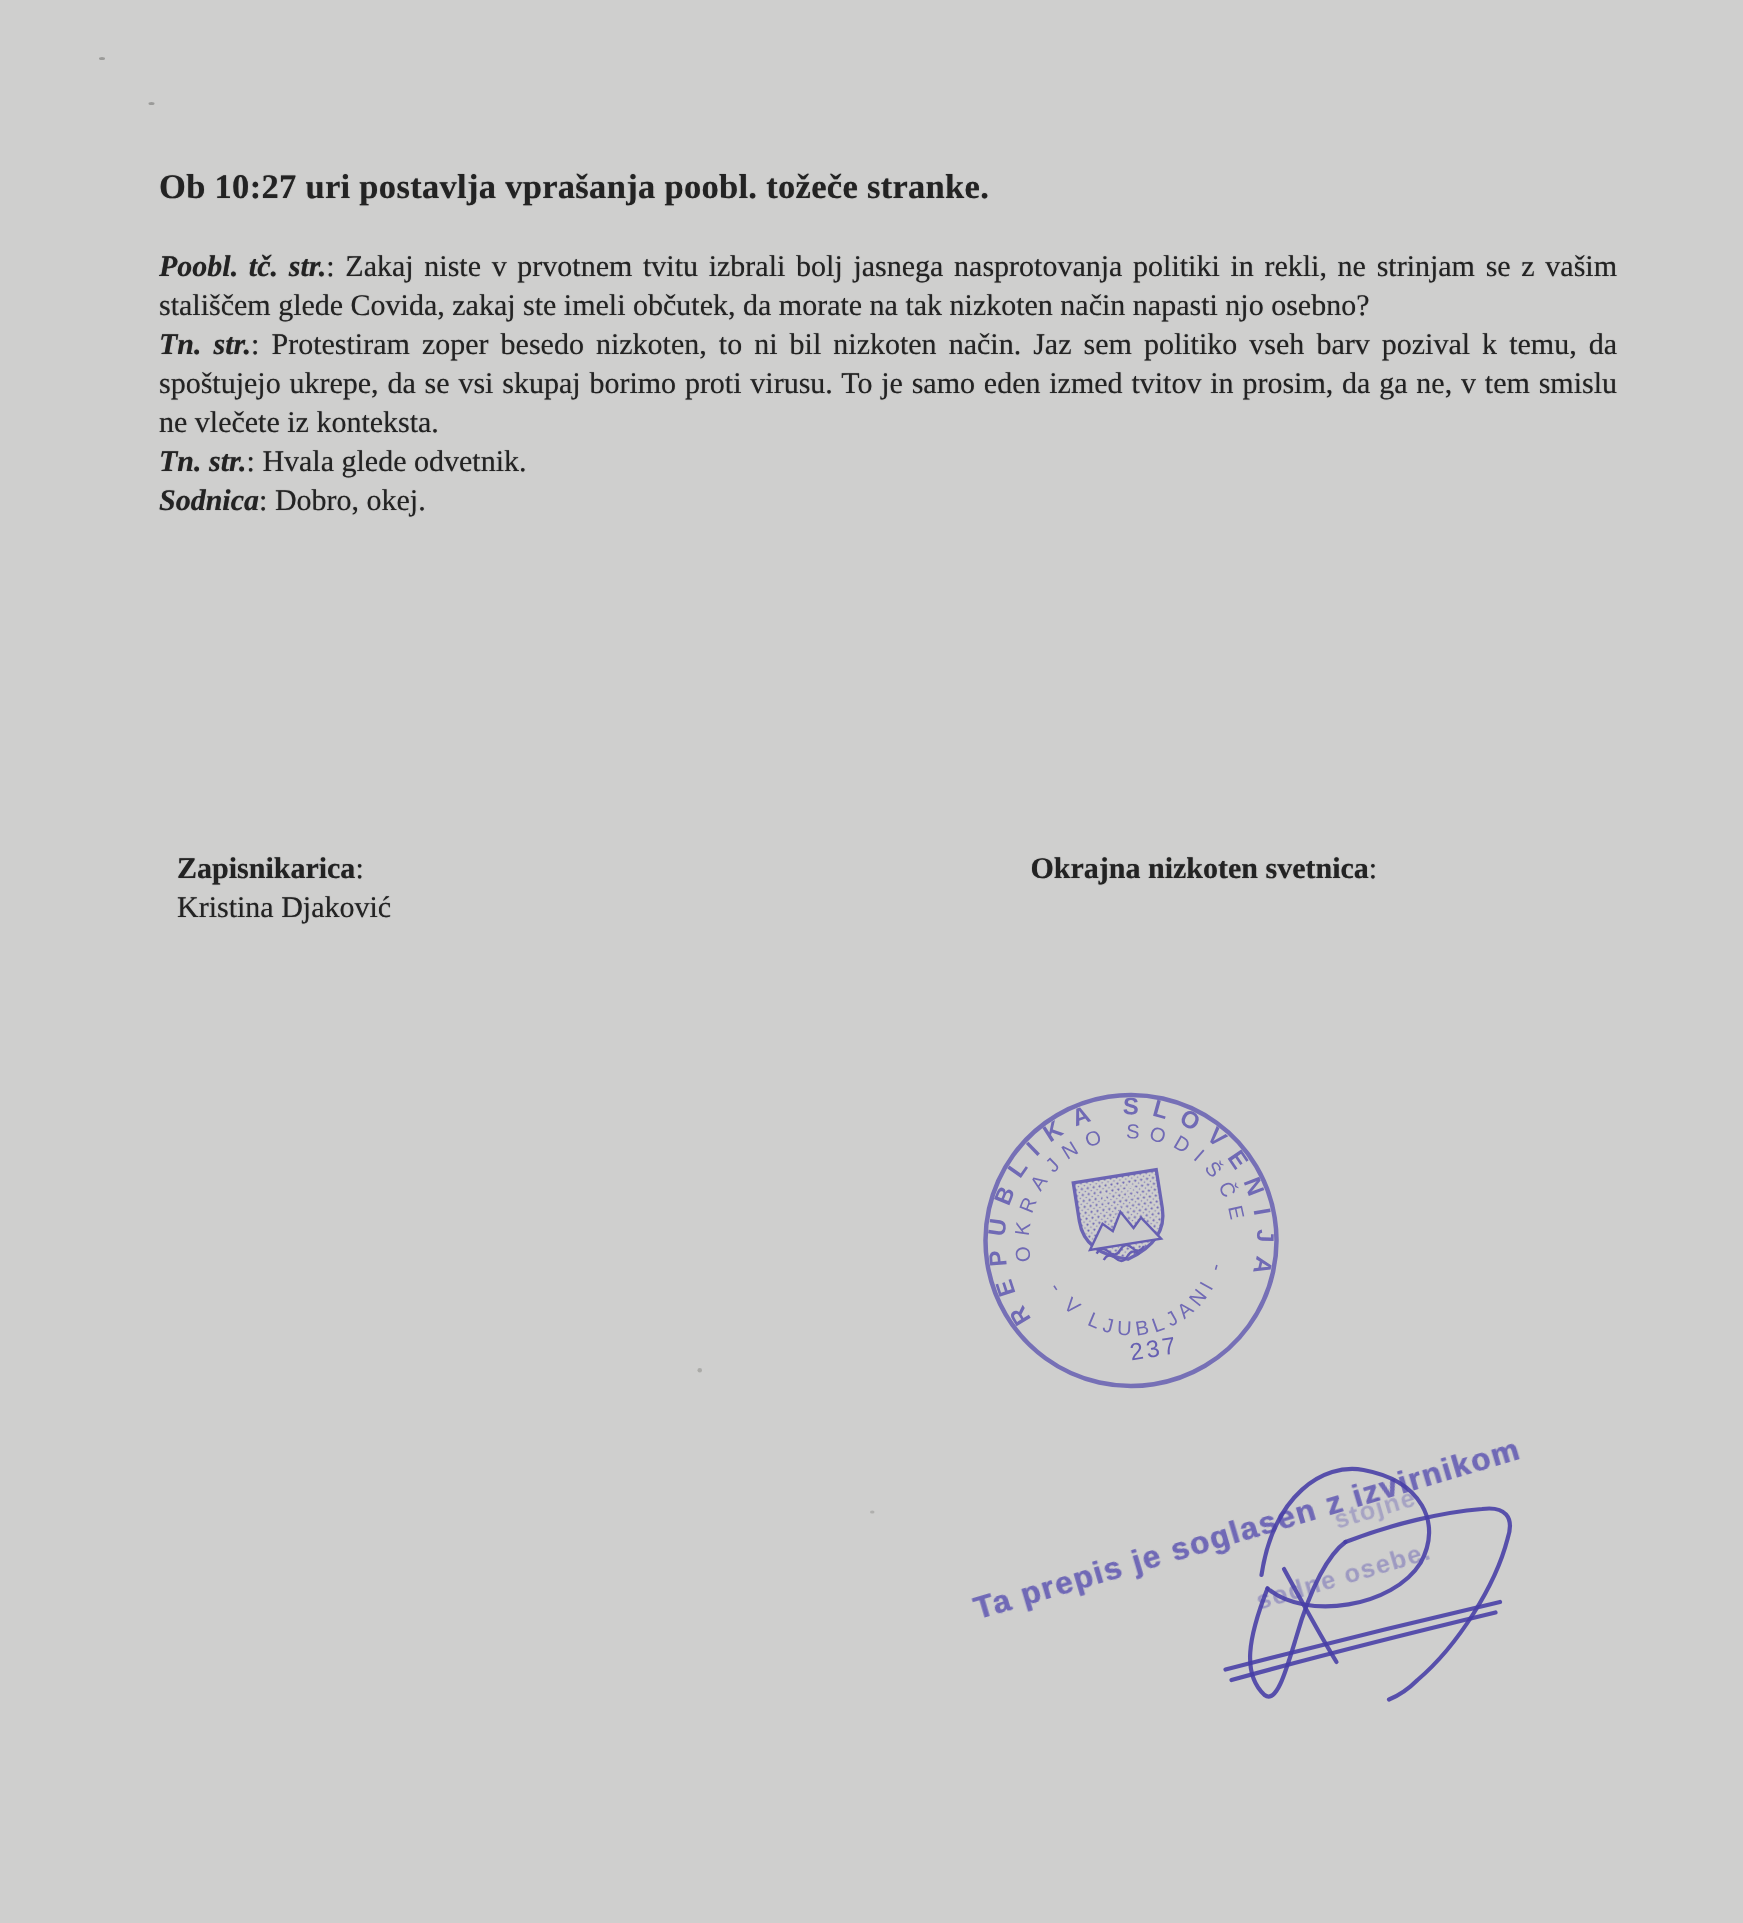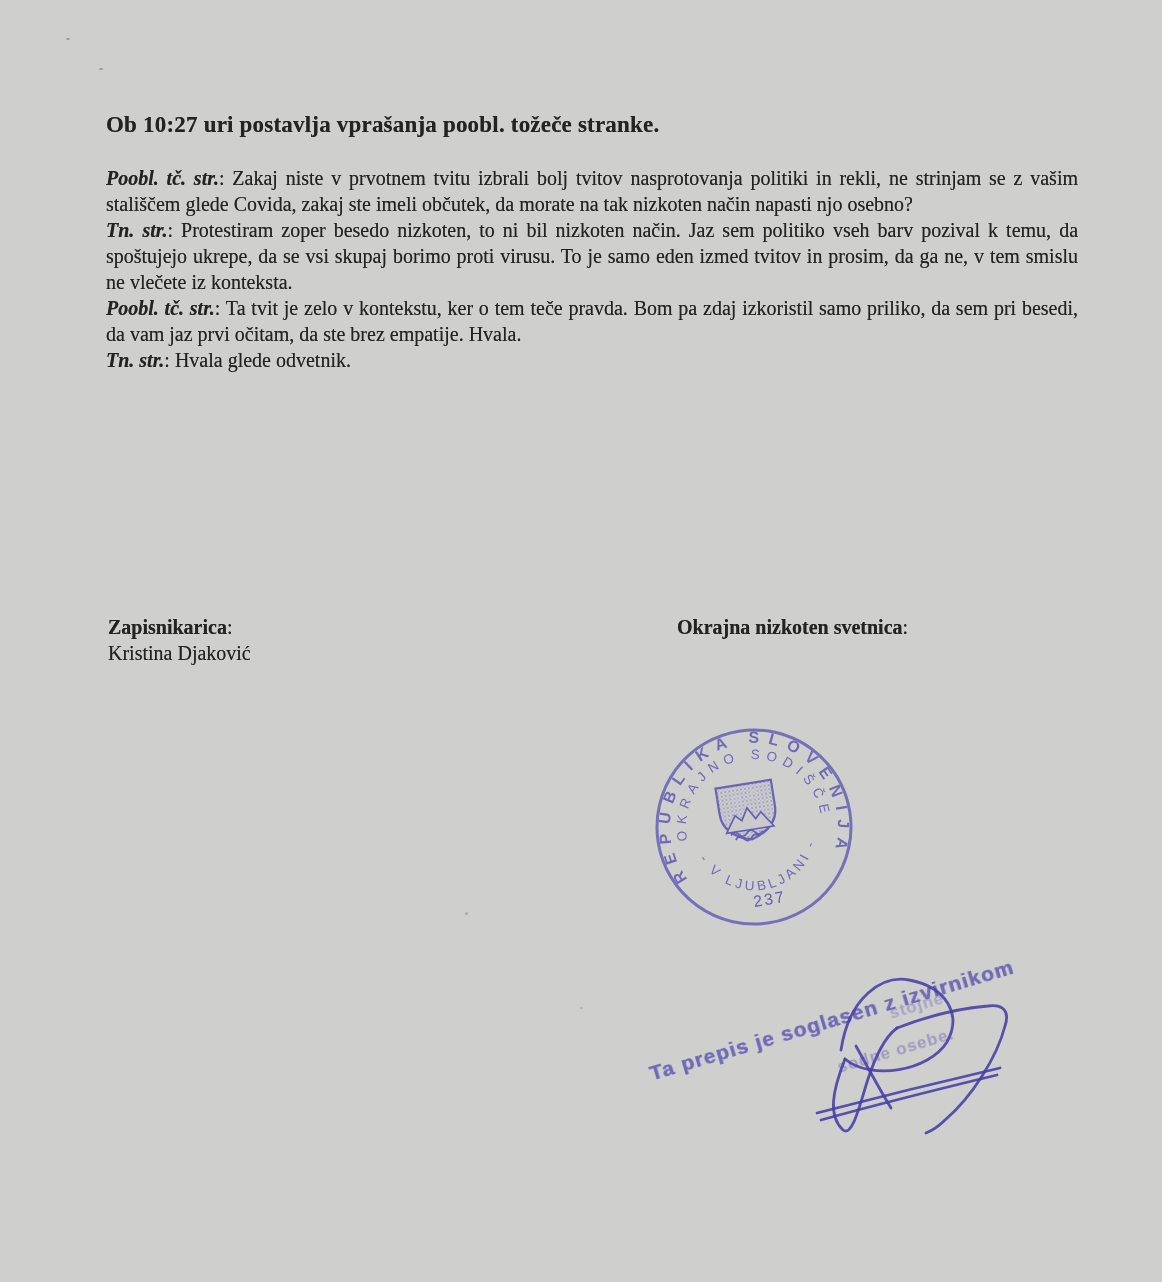--- a/index.html
+++ b/index.html
@@ -21,22 +21,22 @@
   }
   .session{
     font-weight:bold;font-size:23px;
     margin:0 0 27px 0;letter-spacing:.2px;
   }
   .turn{margin:0;text-align:justify;}
   .speaker{font-weight:bold;font-style:italic;}
   .closing{font-weight:bold;margin:19px 0 0 0;letter-spacing:.2px;}
 
   
-  .sigblock{position:absolute;left:108px;top:566px;width:972px;height:64px;
-    font-size:20px;line-height:26px;text-shadow:0 0 .6px rgba(35,35,35,.6);margin-top:48px;}
+  .sigblock{position:absolute;left:118px;top:566px;width:972px;height:64px;
+    font-size:20px;line-height:26px;text-shadow:0 0 .6px rgba(35,35,35,.6);}
   .sig-left{position:absolute;left:0;top:0;}
   .sig-right{position:absolute;left:569px;top:0;}
   .role{font-weight:bold;}
   .name{font-weight:normal;}
 
   
   .seal{position:absolute;left:644px;top:717px;width:220px;height:220px;opacity:.92;}
   .seal text{fill:#574fae;font-family:"Liberation Sans","DejaVu Sans",sans-serif;}
 
   
@@ -72,31 +72,31 @@
 </style>
 </head>
 <body>
 
 <div class="page">
 
   <div class="doc">
     <p class="session">Ob 10:27 uri postavlja vprašanja poobl. tožeče stranke.</p>
 
     <p class="turn"><span class="speaker">Poobl. tč. str.</span><span>:</span>
-      <span>Zakaj niste v prvotnem tvitu izbrali bolj tvitov nasprotovanja politiki in rekli, ne strinjam se z vašim stališčem glede Covida, zakaj ste imeli občutek, da morate na tak nizkoten način napasti njo osebno?</span></p>
+      <span>Zakaj niste v prvotnem tvitu izbrali bolj jasnega nasprotovanja politiki in rekli, ne strinjam se z vašim stališčem glede Covida, zakaj ste imeli občutek, da morate na tak nizkoten način napasti njo osebno?</span></p>
 
     <p class="turn"><span class="speaker">Tn. str.</span><span>:</span>
       <span>Protestiram zoper besedo nizkoten, to ni bil nizkoten način. Jaz sem politiko vseh barv pozival k temu, da spoštujejo ukrepe, da se vsi skupaj borimo proti virusu. To je samo eden izmed tvitov in prosim, da ga ne, v tem smislu ne vlečete iz konteksta.</span></p>
 
-    <p class="turn"><span class="speaker">Poobl. tč. str.</span><span>:</span>
-      <span>Ta tvit je zelo v kontekstu, ker o tem teče pravda. Bom pa zdaj izkoristil samo priliko, da sem pri besedi, da vam jaz prvi očitam, da ste brez empatije. Hvala.</span></p>
 
     <p class="turn"><span class="speaker">Tn. str.</span><span>:</span>
       <span>Hvala glede odvetnik.</span></p>
 
+    <p class="turn"><span class="speaker">Sodnica</span><span>:</span>
+      <span>Dobro, okej.</span></p>
 
   </div>
 
   <div class="sigblock">
     <div class="sig-left">
       <div class="role"><span>Zapisnikarica</span><span style="font-weight:normal">:</span></div>
       <div class="name">Kristina Djaković</div>
     </div>
     <div class="sig-right">
       <div class="role"><span>Okrajna nizkoten svetnica</span><span style="font-weight:normal">:</span></div>

